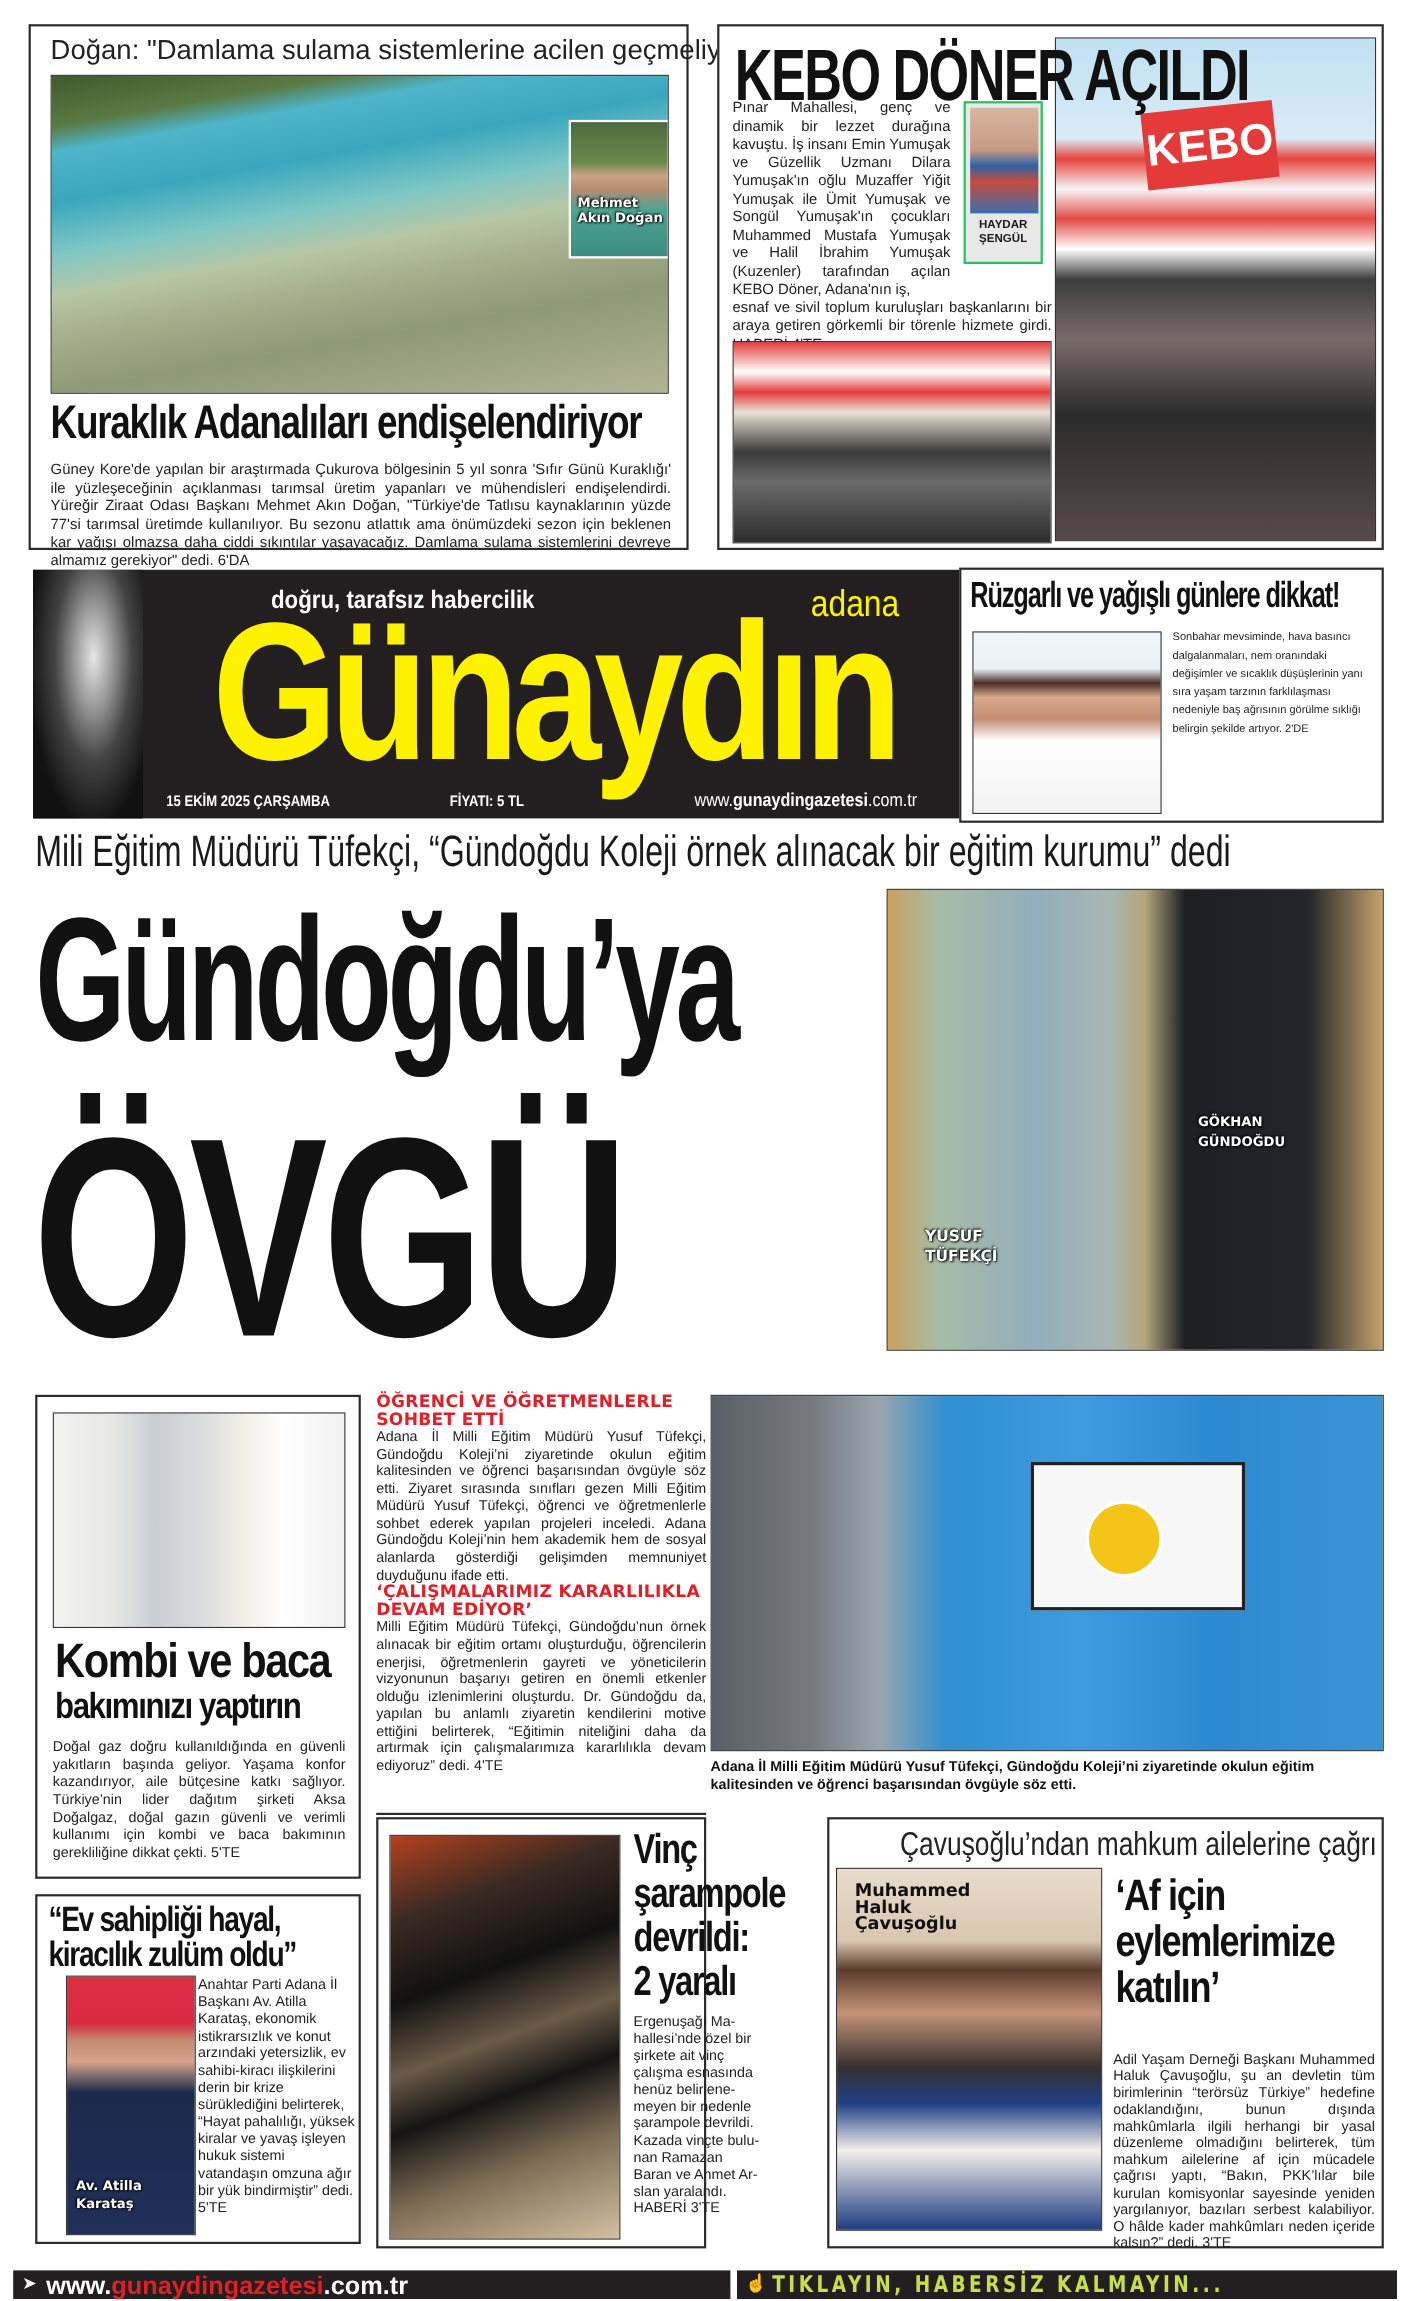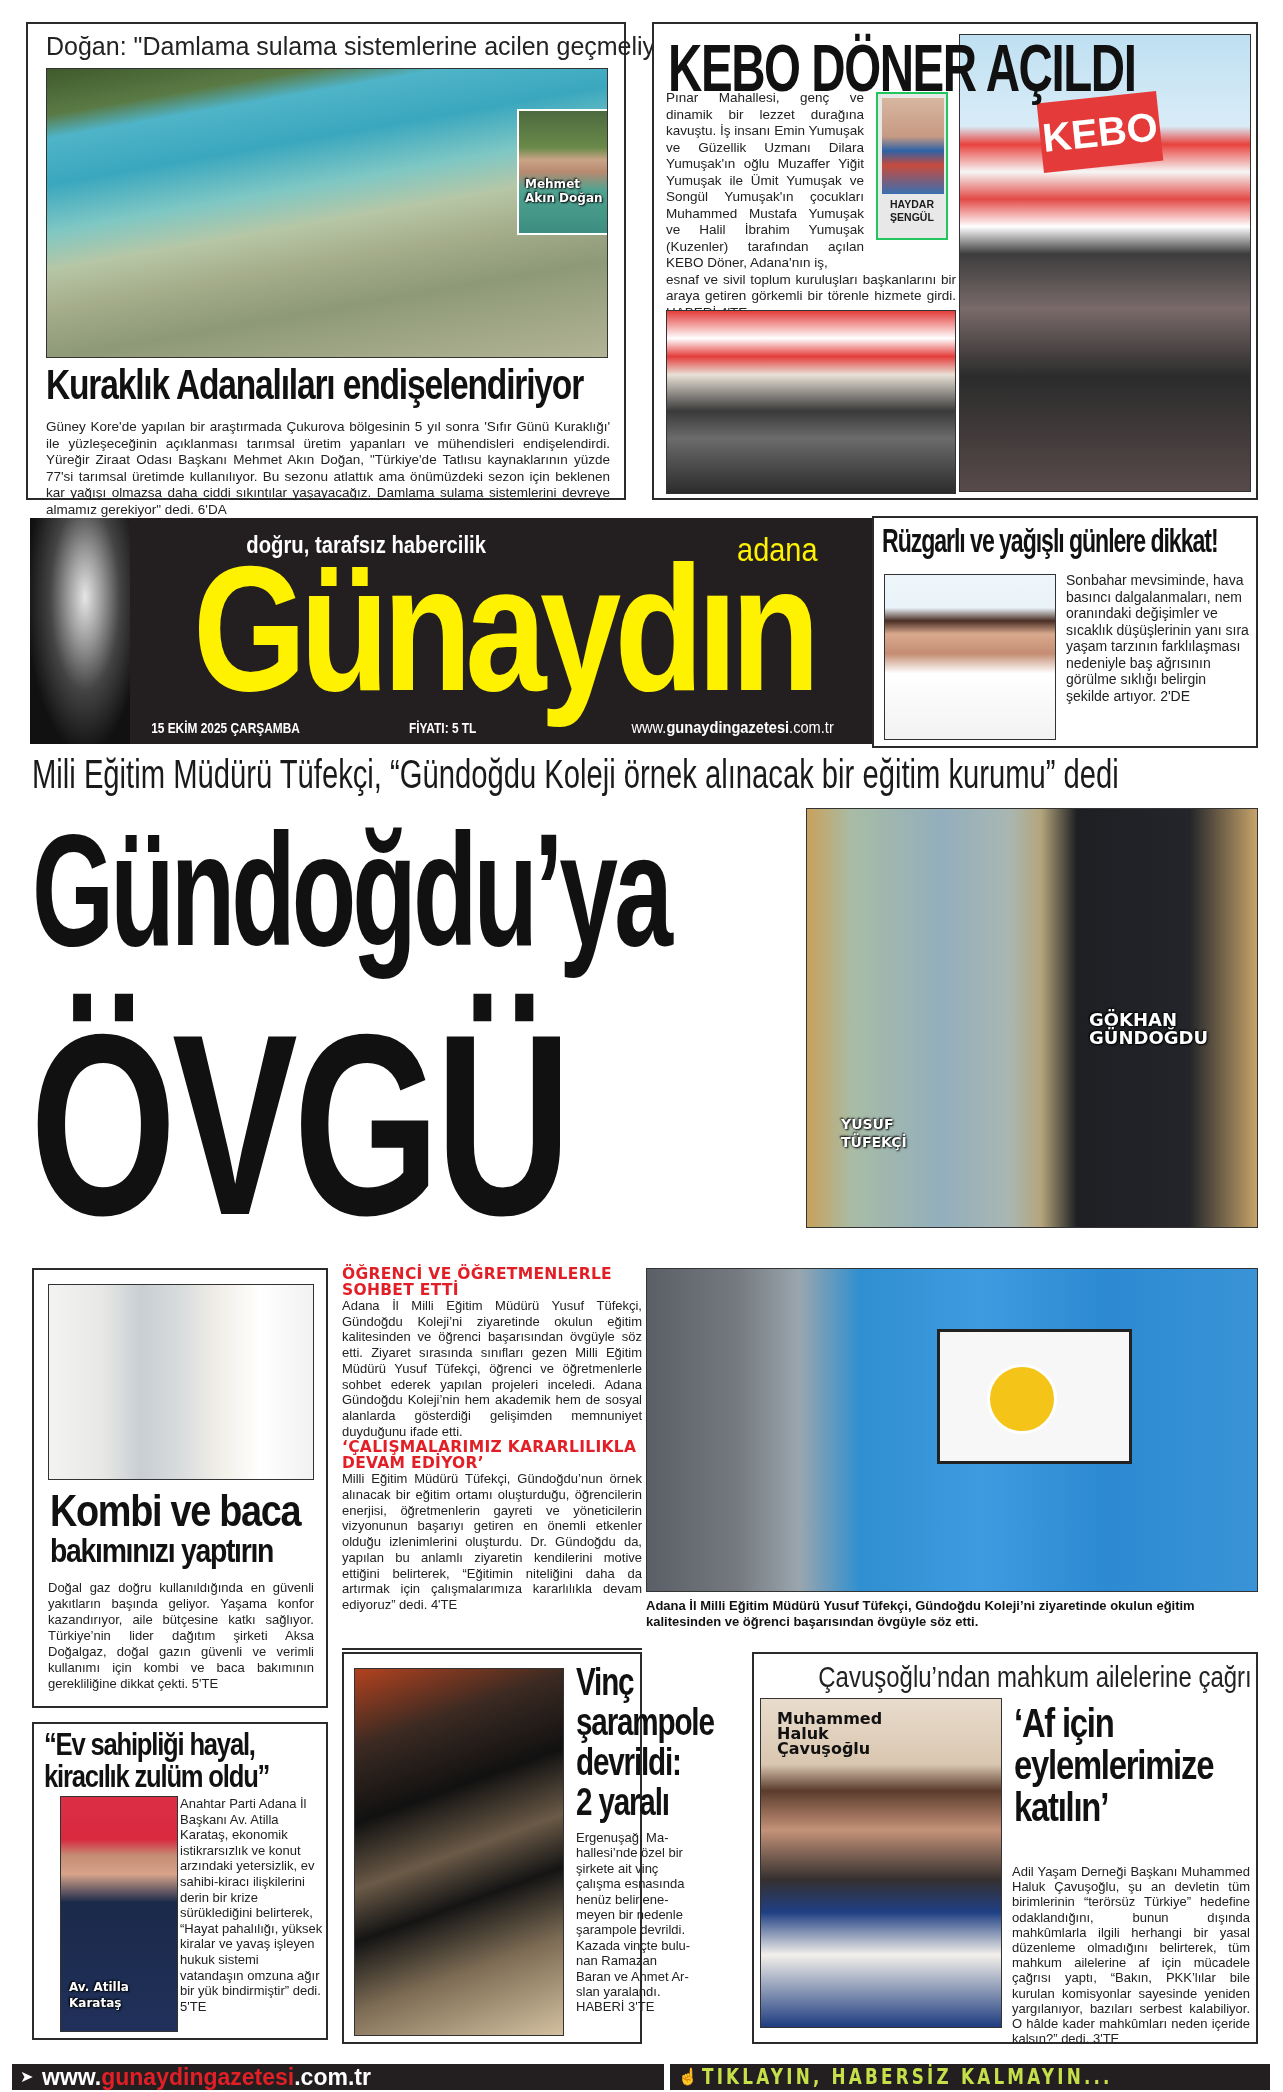--- a/index.html
+++ b/index.html
@@ -47,30 +47,30 @@
   #mast .date { left: 108px; top: 202px; font-size: 14px; color: #fff; font-weight: bold; transform: scaleX(0.85); white-space: nowrap; }
   #mast .price { left: 373px; top: 202px; font-size: 14px; color: #fff; font-weight: bold; transform: scaleX(0.85); white-space: nowrap; }
   #mast .url { left: 585px; top: 200px; font-size: 17px; color: #fff; white-space: nowrap; transform: scaleX(0.86); }
   #mast .url b { font-weight: bold; }
 
   
   #s3 { left: 872px; top: 516px; width: 386px; height: 232px; }
   #s3 .headline { left: 8px; top: 4px; font-size: 33px; white-space: nowrap; transform: scaleX(0.70); color: #111; }
   #s3 .photo { left: 10px; top: 56px; width: 172px; height: 166px;
     background: linear-gradient(180deg, #eef6fb 0%, #e9f2f8 20%, #4a2e24 28%, #d9a98e 36%, #c58d73 48%, #ffffff 60%, #f2f2f2 100%); }
-  #s3 .body-text { position: absolute; left: 192px; top: 54px; width: 186px; font-size: 14px; line-height: 16.5px; text-align: left; }
+  #s3 .body-text { position: absolute; left: 192px; top: 54px; width: 186px; font-size: 10px; line-height: 16.5px; text-align: left; }
 
   
   #kicker2 { left: 32px; top: 752px; font-size: 40px; color: #1a1a1a; white-space: nowrap; transform: scaleX(0.73); transform-origin: left top; }
   #giant1 { left: 32px; top: 800px; font-size: 160px; color: #111; font-weight: bold; white-space: nowrap; letter-spacing: -6px; transform: scaleX(0.66); transform-origin: left top; line-height: 180px; }
   #giant2 { left: 30px; top: 1000px; font-size: 258px; color: #111; font-weight: bold; white-space: nowrap; letter-spacing: -6px; transform: scaleX(0.73); transform-origin: left top; line-height: 250px; }
   #main-photo { left: 806px; top: 808px; width: 452px; height: 420px;
     background: linear-gradient(90deg, #c9a15d 0%, #a8bca5 10%, #93aebd 30%, #a9b7b2 45%, #b4a57c 52%, #1d1f23 60%, #23252a 85%, #c6a36a 100%); }
   #main-photo .c1 { left: 34px; top: 306px; font-size: 14px; line-height: 18px; }
-  #main-photo .c2 { left: 282px; top: 202px; font-size: 18px; line-height: 18px; }
+  #main-photo .c2 { left: 282px; top: 202px; font-size: 12px; line-height: 18px; }
 
   
   #s4 { left: 32px; top: 1268px; width: 296px; height: 440px; padding-left: 24px; }
   #s4 .photo { left: 14px; top: 14px; width: 266px; height: 196px;
     background: linear-gradient(90deg, #f3f3f1 0%, #e8e8e6 20%, #c9ced3 35%, #d9dcdd 50%, #f2efe8 65%, #ffffff 80%, #f1f1f1 100%); }
   #s4 .headline1 { left: 16px; top: 216px; font-size: 44px; white-space: nowrap; transform: scaleX(0.86); color: #111; }
   #s4 .headline2 { left: 16px; top: 262px; font-size: 33px; white-space: nowrap; transform: scaleX(0.86); color: #111; }
   #s4 .body-text { position: absolute; left: 14px; top: 310px; width: 266px; font-size: 13px; line-height: 16px; }
 
   

